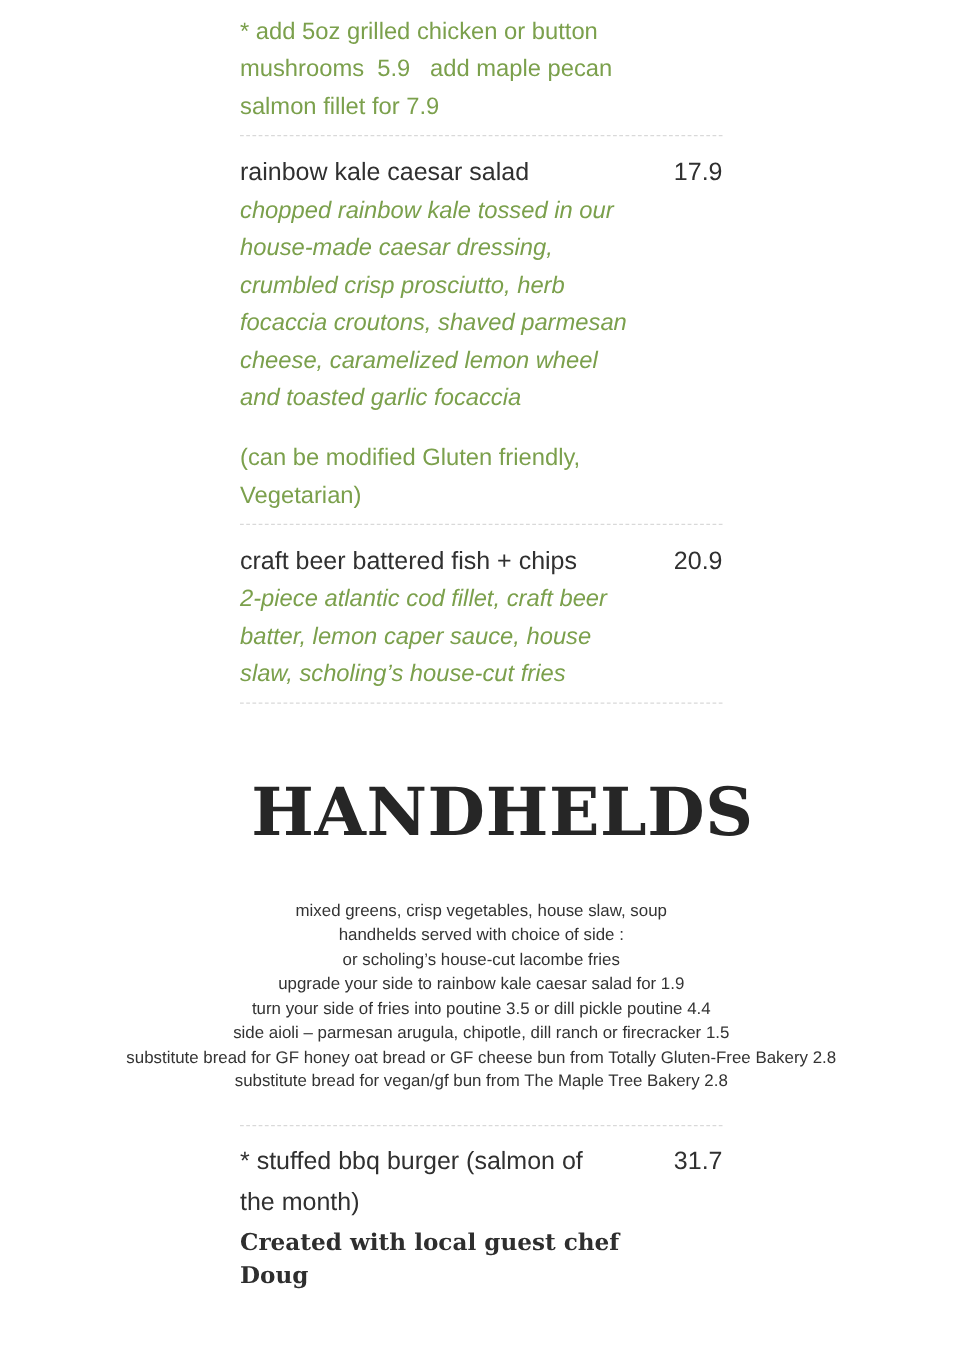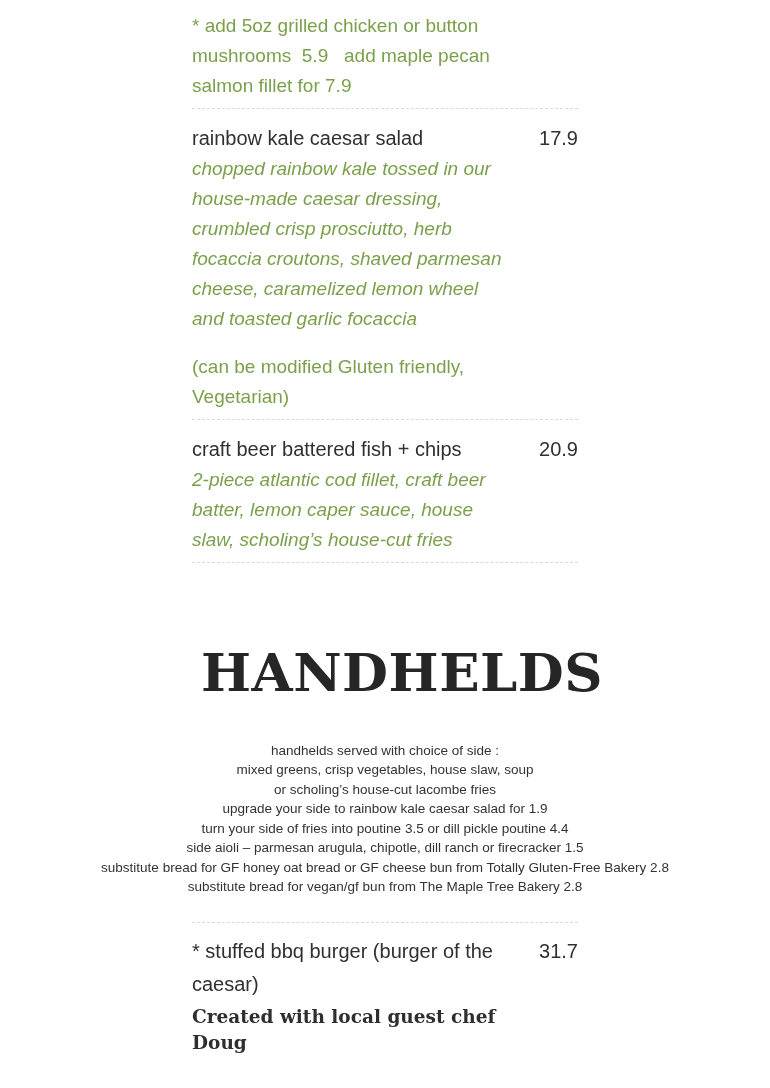--- a/index.html
+++ b/index.html
@@ -55,21 +55,21 @@
   .item-note {
     width: 322px;
     margin-top: 18px;
     color: #7ba04c;
     font-size: 19px;
     line-height: 30px;
     white-space: pre-wrap;
   }
 
   .section-title {
-    margin-top: 76px;
+    margin-top: 54px;
     text-align: center;
     font-family: "DejaVu Serif", serif;
     font-weight: 700;
     font-size: 53px;
     line-height: 1.25;
     color: #262626;
     letter-spacing: 0.5px;
     padding-left: 34px;
   }
 
@@ -129,37 +129,37 @@
       <div class="item-desc">2-piece atlantic cod fillet, craft beer batter, lemon caper sauce, house slaw, scholing’s house-cut fries</div>
     </div>
 
     <div class="divider"></div>
 
   </div>
 
   <h1 class="section-title">HANDHELDS</h1>
 
   <div class="section-intro">
+    <div class="intro-line">mixed greens, crisp vegetables, house slaw, soup</div>
     <div class="intro-line">handhelds served with choice of side :</div>
-    <div class="intro-line">mixed greens, crisp vegetables, house slaw, soup</div>
     <div class="intro-line">or scholing’s house-cut lacombe fries</div>
     <div class="intro-line">upgrade your side to rainbow kale caesar salad for 1.9</div>
     <div class="intro-line">turn your side of fries into poutine 3.5 or dill pickle poutine 4.4</div>
     <div class="intro-line">side aioli – parmesan arugula, chipotle, dill ranch or firecracker 1.5</div>
     <div class="intro-line">substitute bread for GF honey oat bread or GF cheese bun from Totally Gluten-Free Bakery 2.8</div>
     <div class="intro-line">substitute bread for vegan/gf bun from The Maple Tree Bakery 2.8</div>
   </div>
 
   <div class="menu-col">
 
     <div class="divider featured-divider"></div>
 
     <div class="menu-item featured">
       <div class="item-head">
-        <div class="item-name">* stuffed bbq burger (burger of the caesar)</div>
+        <div class="item-name">* stuffed bbq burger (salmon of the month)</div>
         <div class="item-price">31.7</div>
       </div>
       <div class="item-byline">Created with local guest chef Doug</div>
     </div>
 
   </div>
 
 </div>
 
 </body></html>

